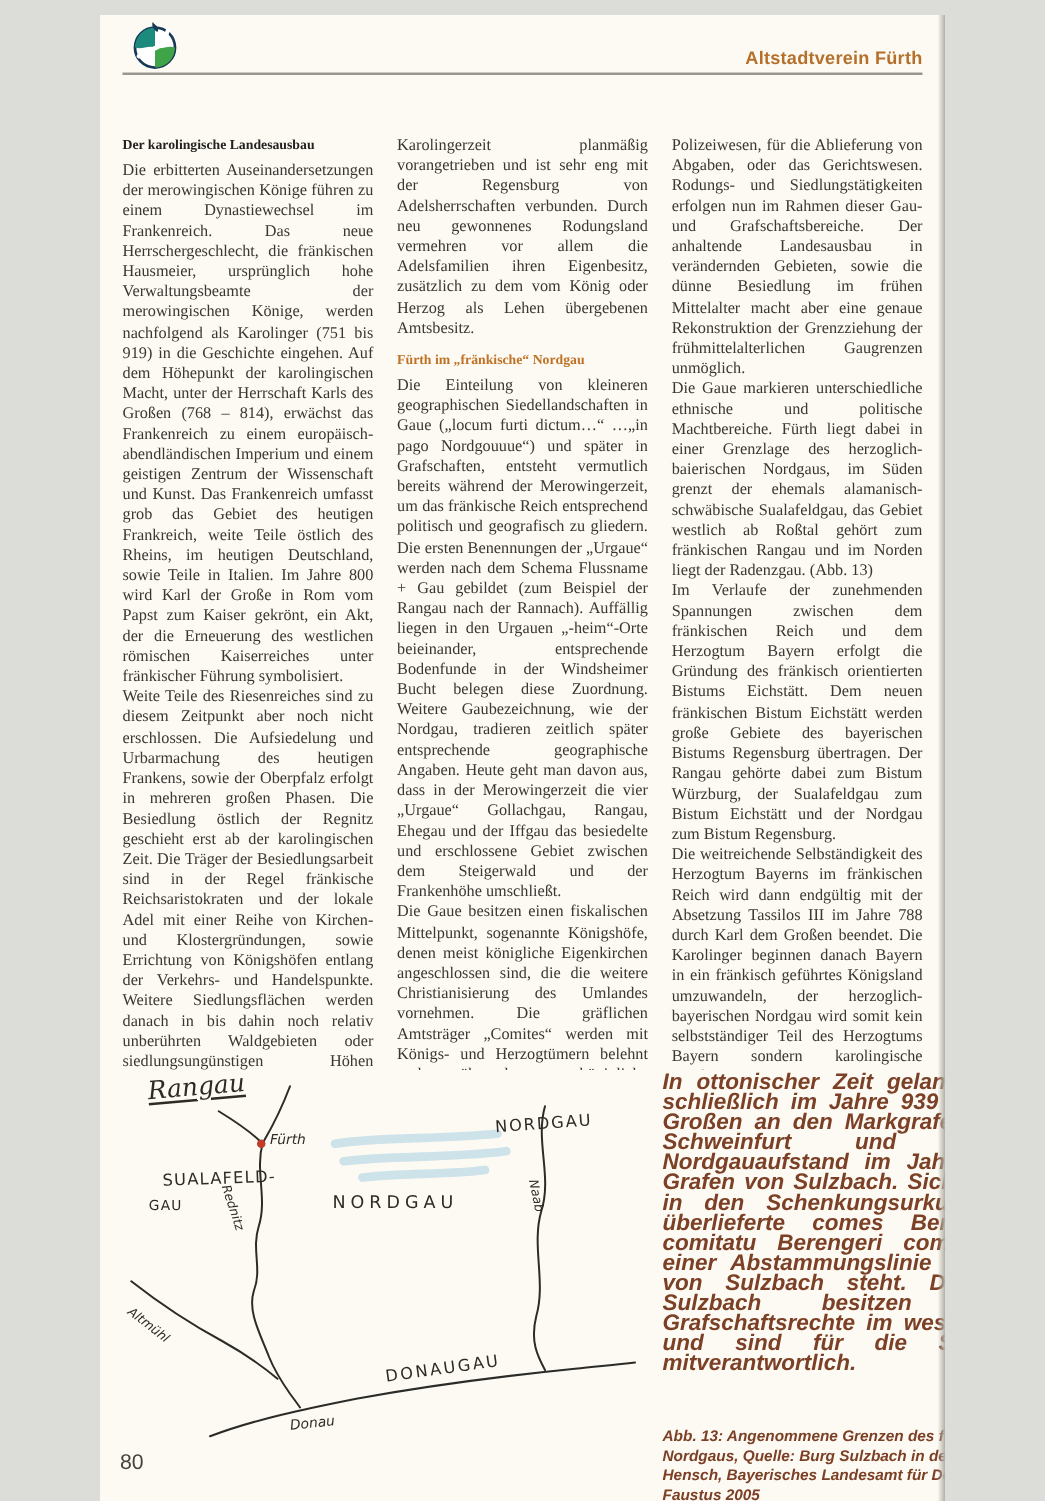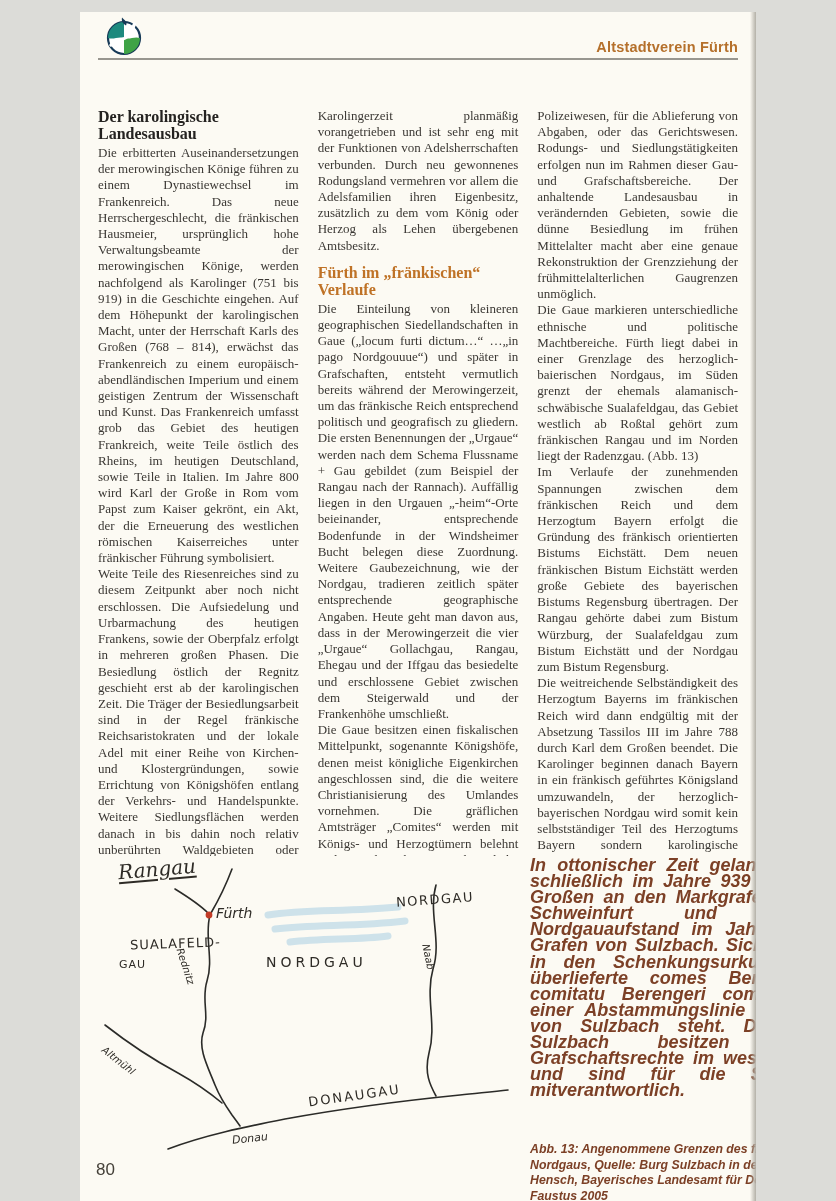--- a/index.html
+++ b/index.html
@@ -24,36 +24,36 @@
     position:absolute; right:18px; top:27px;
     font-family:"Liberation Sans", sans-serif; font-weight:bold;
     font-size:14.5px; color:#b5702b; letter-spacing:.2px;
   }
   .header-rule { position:absolute; left:18px; right:18px; top:46px; height:2px; background:#98968f; }
   
   .columns {
     display:flex; gap:19px; padding:48px 18px 0; height:796px; overflow:hidden;
   }
   .col { flex:1; font-size:13px; line-height:16.2px; text-align:justify; hyphens:auto; }
-  .col h2 { font-size:16px; line-height:17px; margin-bottom:3px; text-align:left; }
+  .col h2 { font-size:11px; line-height:17px; margin-bottom:3px; text-align:left; }
   .h-dark { color:#242220; }
   .h-orange { color:#bf7226; margin-top:10px; }
   .col p { margin:0; }
   
   .bottom { position:absolute; left:0; top:845px; width:836px; display:flex; }
   .map { position:relative; width:420px; height:330px; flex:none; margin-left:20px; }
   .map svg { position:absolute; left:0; top:0; }
   .map-label {
     position:absolute; color:#2e2b26; font-family:"DejaVu Sans", sans-serif;
     white-space:nowrap; line-height:1;
   }
   .lbl-rangau { left:18px; top:2px; font-family:"DejaVu Serif", serif; font-style:italic;
     font-size:20px; transform:rotate(-5deg); text-decoration:underline; text-underline-offset:3px; }
   .lbl-nordgau-east { left:296px; top:36px; font-size:13px; letter-spacing:1.5px; transform:rotate(-4deg); }
-  .lbl-fuerth { left:116px; top:49px; font-size:14px; font-style:italic; }
+  .lbl-fuerth { left:116px; top:49px; font-size:11px; font-style:italic; }
   .lbl-sualafeld1 { left:30px; top:80px; font-size:13px; letter-spacing:1px; transform:rotate(-2deg); }
   .lbl-sualafeld2 { left:19px; top:102px; font-size:11px; letter-spacing:1px; }
   .lbl-nordgau-center { left:166px; top:98px; font-size:14px; letter-spacing:4px; }
   .lbl-donaugau { left:208px; top:232px; font-size:13px; letter-spacing:2px; transform:rotate(-8deg); }
   .lbl-rednitz { left:84px; top:90px; font-size:10px; font-style:italic; transform:rotate(72deg); transform-origin:left top; }
   .lbl-altmuehl { left:6px; top:188px; font-size:10px; font-style:italic; transform:rotate(38deg); transform-origin:left top; }
   .lbl-donau { left:132px; top:276px; font-size:11px; font-style:italic; transform:rotate(-6deg); }
   .lbl-naab { left:330px; top:86px; font-size:10px; font-style:italic; transform:rotate(78deg); transform-origin:left top; }
   .note-col { flex:1; padding:0 18px 0 10px; font-family:"Liberation Sans", sans-serif; }
   .note {
@@ -88,22 +88,22 @@
     <div class="header-rule"></div>
   </div>
 
   <div class="columns">
     <div class="col">
       <h2 class="h-dark">Der karolingische Landesausbau</h2>
       <p>Die erbitterten Auseinandersetzungen der merowingischen Könige führen zu einem Dynastiewechsel im Frankenreich. Das neue Herrschergeschlecht, die fränkischen Hausmeier, ursprünglich hohe Verwaltungsbeamte der merowingischen Könige, werden nachfolgend als Karolinger (751 bis 919) in die Geschichte eingehen. Auf dem Höhepunkt der karolingischen Macht, unter der Herrschaft Karls des Großen (768 – 814), erwächst das Frankenreich zu einem europäisch-abendländischen Imperium und einem geistigen Zentrum der Wissenschaft und Kunst. Das Frankenreich umfasst grob das Gebiet des heutigen Frankreich, weite Teile östlich des Rheins, im heutigen Deutschland, sowie Teile in Italien. Im Jahre 800 wird Karl der Große in Rom vom Papst zum Kaiser gekrönt, ein Akt, der die Erneuerung des westlichen römischen Kaiserreiches unter fränkischer Führung symbolisiert.</p>
       <p>Weite Teile des Riesenreiches sind zu diesem Zeitpunkt aber noch nicht erschlossen. Die Aufsiedelung und Urbarmachung des heutigen Frankens, sowie der Oberpfalz erfolgt in mehreren großen Phasen. Die Besiedlung östlich der Regnitz geschieht erst ab der karolingischen Zeit. Die Träger der Besiedlungsarbeit sind in der Regel fränkische Reichsaristokraten und der lokale Adel mit einer Reihe von Kirchen- und Klostergründungen, sowie Errichtung von Königshöfen entlang der Verkehrs- und Handelspunkte. Weitere Siedlungsflächen werden danach in bis dahin noch relativ unberührten Waldgebieten oder siedlungsungünstigen Höhen erschlossen. Der mittelalterliche Rodungsbau und die Kultivierung des Landes wird seit der</p>
     </div>
     <div class="col">
-      <p>Karolingerzeit planmäßig vorangetrieben und ist sehr eng mit der Funktionen von Adelsherrschaften verbunden. Durch neu gewonnenes Rodungsland vermehren vor allem die Adelsfamilien ihren Eigenbesitz, zusätzlich zu dem vom König oder Herzog als Lehen übergebenen Amtsbesitz.</p>
-      <h2 class="h-orange">Fürth im „fränkischen“ Verlaufe</h2>
+      <p>Karolingerzeit planmäßig vorangetrieben und ist sehr eng mit der Regensburg von Adelsherrschaften verbunden. Durch neu gewonnenes Rodungsland vermehren vor allem die Adelsfamilien ihren Eigenbesitz, zusätzlich zu dem vom König oder Herzog als Lehen übergebenen Amtsbesitz.</p>
+      <h2 class="h-orange">Fürth im „fränkische“ Nordgau</h2>
       <p>Die Einteilung von kleineren geographischen Siedellandschaften in Gaue („locum furti dictum…“ …„in pago Nordgouuue“) und später in Grafschaften, entsteht vermutlich bereits während der Merowingerzeit, um das fränkische Reich entsprechend politisch und geografisch zu gliedern. Die ersten Benennungen der „Urgaue“ werden nach dem Schema Flussname + Gau gebildet (zum Beispiel der Rangau nach der Rannach). Auffällig liegen in den Urgauen „-heim“-Orte beieinander, entsprechende Bodenfunde in der Windsheimer Bucht belegen diese Zuordnung. Weitere Gaubezeichnung, wie der Nordgau, tradieren zeitlich später entsprechende geographische Angaben. Heute geht man davon aus, dass in der Merowingerzeit die vier „Urgaue“ Gollachgau, Rangau, Ehegau und der Iffgau das besiedelte und erschlossene Gebiet zwischen dem Steigerwald und der Frankenhöhe umschließt.</p>
       <p>Die Gaue besitzen einen fiskalischen Mittelpunkt, sogenannte Königshöfe, denen meist königliche Eigenkirchen angeschlossen sind, die die weitere Christianisierung des Umlandes vornehmen. Die gräflichen Amtsträger „Comites“ werden mit Königs- und Herzogtümern belehnt und übernehmen königliche Funktionen für das Heer- und</p>
     </div>
     <div class="col">
       <p>Polizeiwesen, für die Ablieferung von Abgaben, oder das Gerichtswesen. Rodungs- und Siedlungstätigkeiten erfolgen nun im Rahmen dieser Gau- und Grafschaftsbereiche. Der anhaltende Landesausbau in verändernden Gebieten, sowie die dünne Besiedlung im frühen Mittelalter macht aber eine genaue Rekonstruktion der Grenzziehung der frühmittelalterlichen Gaugrenzen unmöglich.</p>
       <p>Die Gaue markieren unterschiedliche ethnische und politische Machtbereiche. Fürth liegt dabei in einer Grenzlage des herzoglich-baierischen Nordgaus, im Süden grenzt der ehemals alamanisch-schwäbische Sualafeldgau, das Gebiet westlich ab Roßtal gehört zum fränkischen Rangau und im Norden liegt der Radenzgau. (Abb. 13)</p>
       <p>Im Verlaufe der zunehmenden Spannungen zwischen dem fränkischen Reich und dem Herzogtum Bayern erfolgt die Gründung des fränkisch orientierten Bistums Eichstätt. Dem neuen fränkischen Bistum Eichstätt werden große Gebiete des bayerischen Bistums Regensburg übertragen. Der Rangau gehörte dabei zum Bistum Würzburg, der Sualafeldgau zum Bistum Eichstätt und der Nordgau zum Bistum Regensburg.</p>
       <p>Die weitreichende Selbständigkeit des Herzogtum Bayerns im fränkischen Reich wird dann endgültig mit der Absetzung Tassilos III im Jahre 788 durch Karl dem Großen beendet. Die Karolinger beginnen danach Bayern in ein fränkisch geführtes Königsland umzuwandeln, der herzoglich-bayerischen Nordgau wird somit kein selbstständiger Teil des Herzogtums Bayern sondern karolingische Reichsprovinz.</p>
     </div>
   </div>

